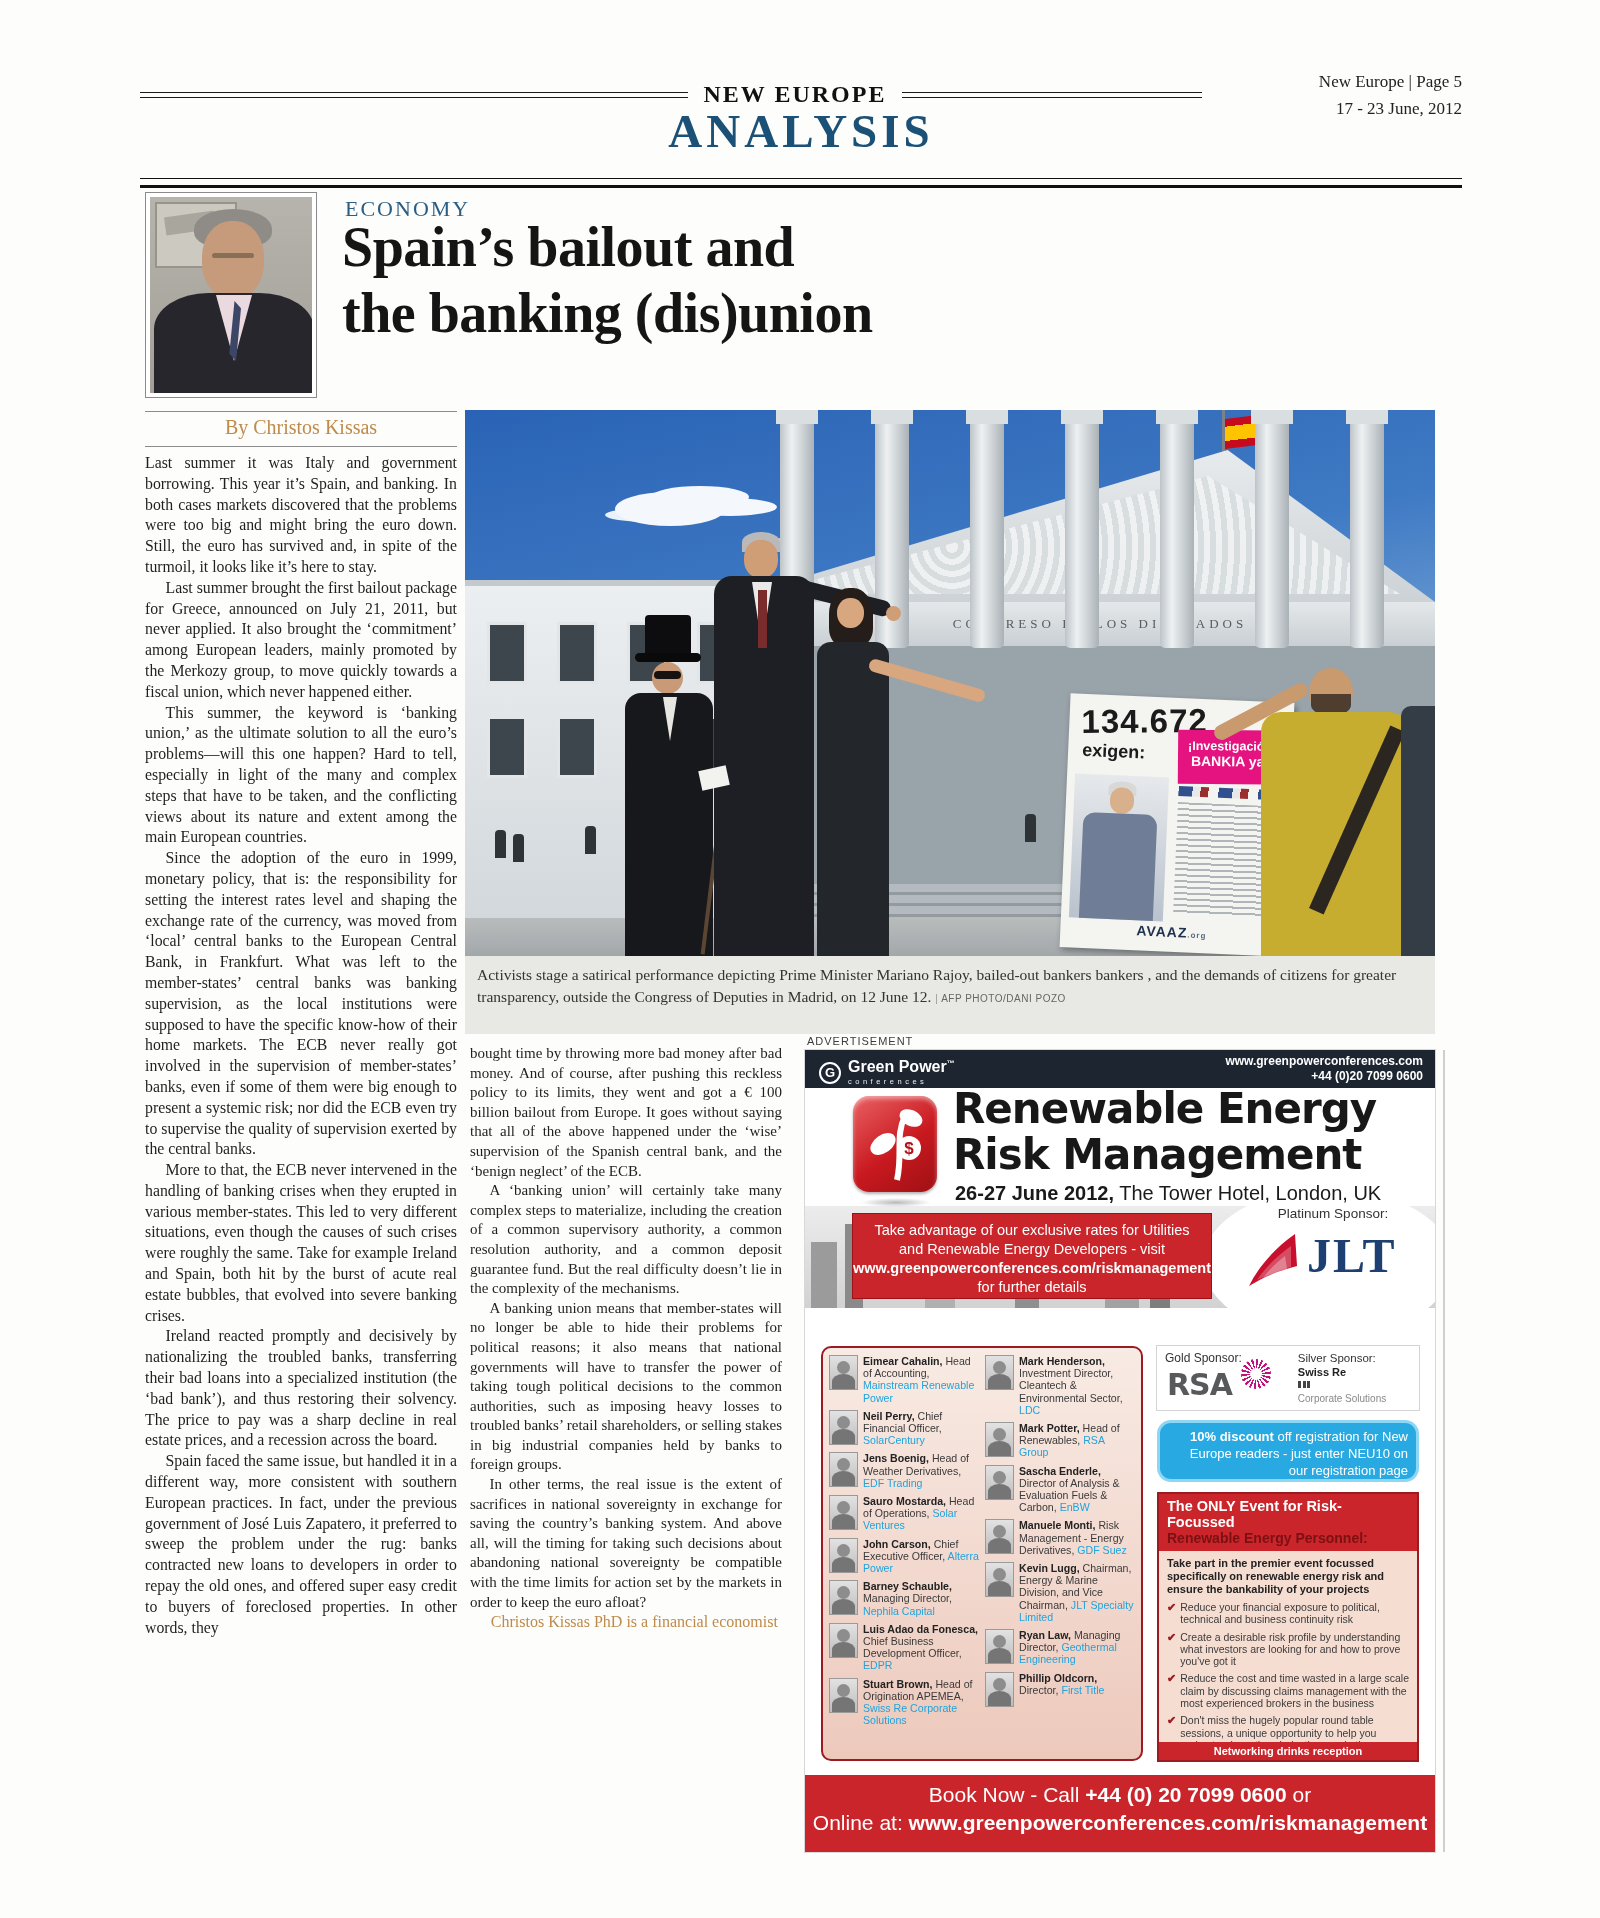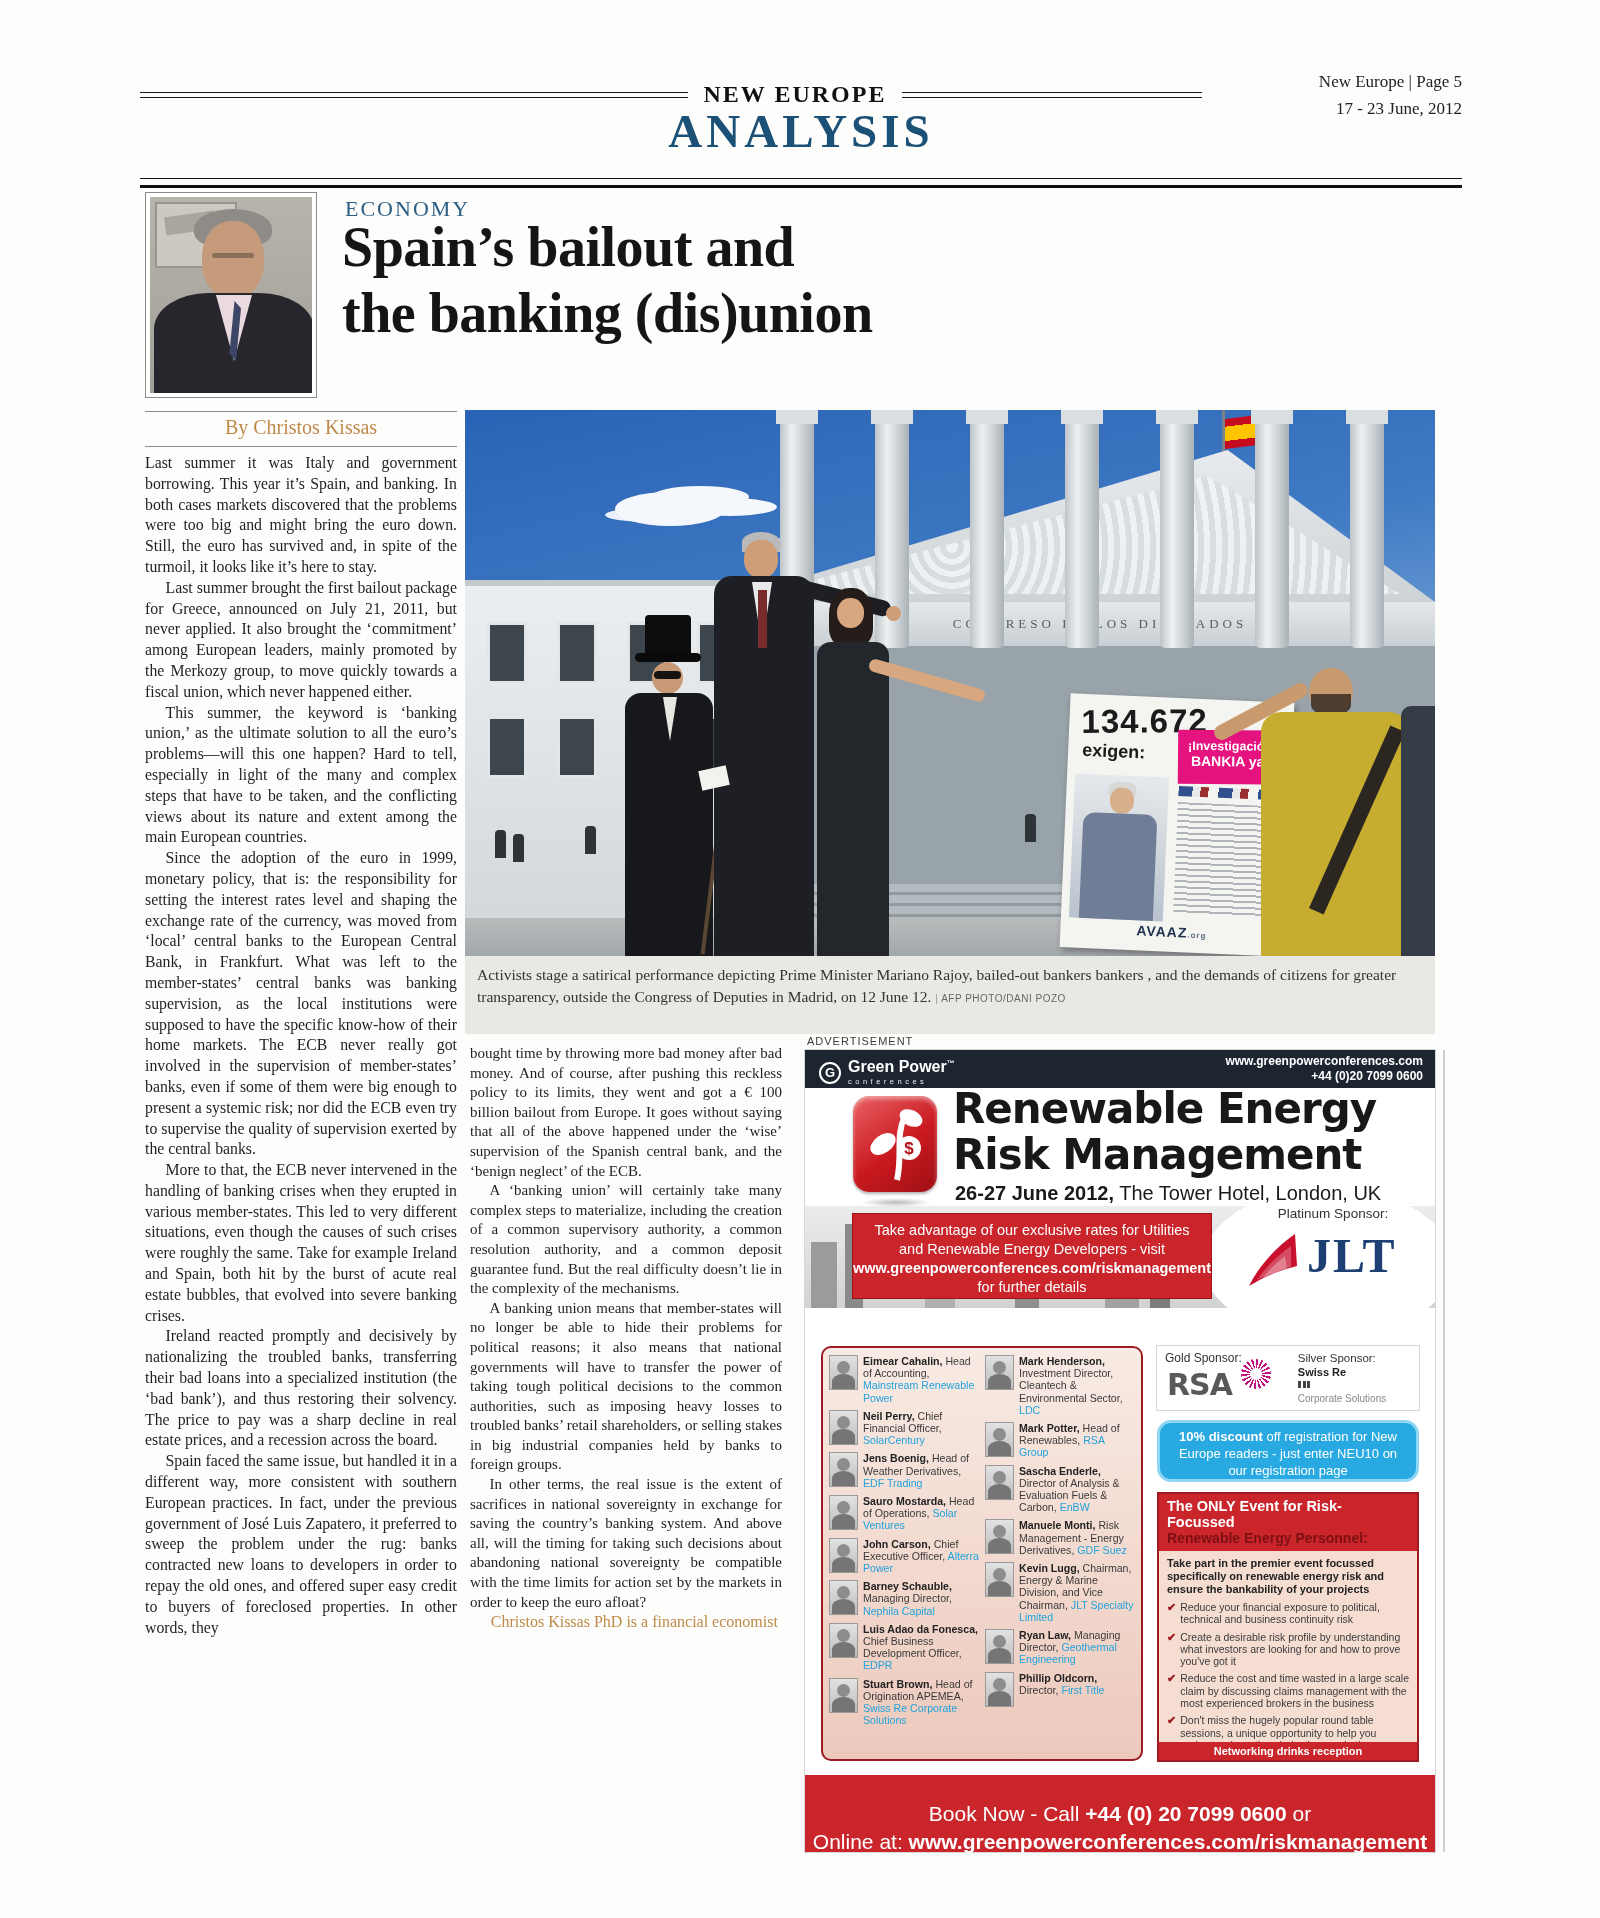--- a/index.html
+++ b/index.html
@@ -205,38 +205,38 @@
        font-size:30px;color:#58595b;letter-spacing:-1px;}
   .rsa-sun{position:absolute;left:76px;top:8px;width:30px;height:30px;border-radius:50%;
        background:repeating-conic-gradient(#c4107e 0 9deg,transparent 9deg 20deg);}
   .rsa-sun:before{content:"";position:absolute;left:9px;top:9px;width:12px;height:12px;border-radius:50%;background:#fff;}
   .silver{width:46%;font-size:11.5px;color:#333;line-height:14px;}
   .swissre{font-weight:bold;color:#222;font-size:11px;}
   .sr-bars{width:12px;height:7px;background:repeating-linear-gradient(90deg,#444 0 3px,#fff 3px 4.5px);margin:2px 0;}
   .sr-sub{color:#888;font-size:10px;margin-top:4px;}
 
   .discount{position:absolute;left:352px;top:370px;width:262px;height:62px;background:#29a9e1;
-            border:3px solid #8ed7f4;border-radius:14px;box-sizing:border-box;color:#fff;text-align:center;
+            border:3px solid #8ed7f4;border-radius:14px;box-sizing:border-box;color:#fff;text-align:right;
             font-size:13px;line-height:17px;padding:5px 8px;}
   .discount .b{font-weight:bold;}
 
   .event{position:absolute;left:352px;top:442px;width:262px;height:270px;border:2px solid #9c1b22;
          background:#f6ddd2;box-sizing:border-box;overflow:hidden;}
   .ev-head{background:#c9252b;padding:4px 8px 5px;}
   .ev-t1{color:#fff;font-weight:bold;font-size:14.5px;line-height:16px;}
   .ev-t2{color:#7c1013;font-weight:bold;font-size:14px;line-height:16px;}
   .ev-body{padding:6px 8px 2px;}
   .ev-intro{font-weight:bold;font-size:11px;line-height:13px;color:#222;}
   .bul{display:flex;gap:4px;margin-top:5px;font-size:10.5px;line-height:12.3px;color:#3b3b3b;}
   .check{color:#9c1b22;font-weight:bold;flex:none;font-size:11px;}
   .ev-foot{position:absolute;left:0;bottom:0;width:100%;background:#c9252b;color:#fff;text-align:center;
            font-weight:bold;font-size:11px;line-height:18px;}
 
   .bookbar{position:absolute;left:0;top:725px;width:100%;height:77px;background:#c9252b;color:#fff;
-           text-align:center;font-size:21px;line-height:28px;padding-top:25px;box-sizing:border-box;}
+           text-align:center;font-size:21px;line-height:28px;padding-top:6px;box-sizing:border-box;}
   .bookbar .b{font-weight:bold;}
 </style>
 </head>
 <body>
 
 <div class="page">
 
   <div class="pageref">
     <div>New Europe | Page 5</div>
     <div>17 - 23 June, 2012</div>

